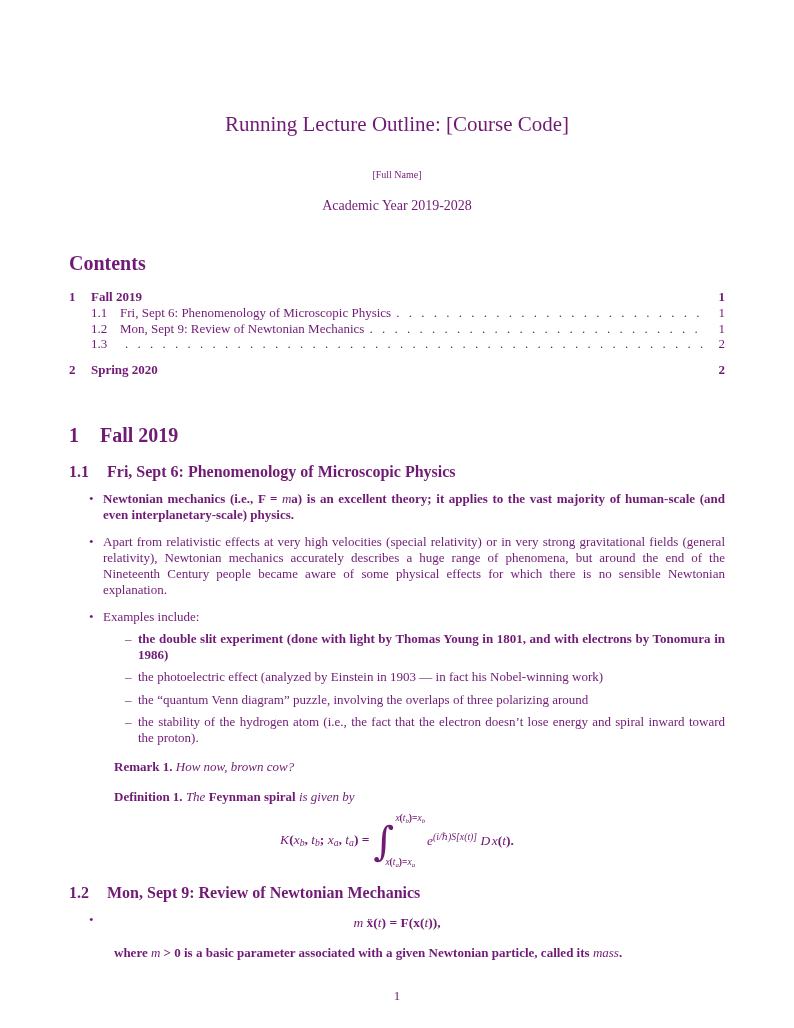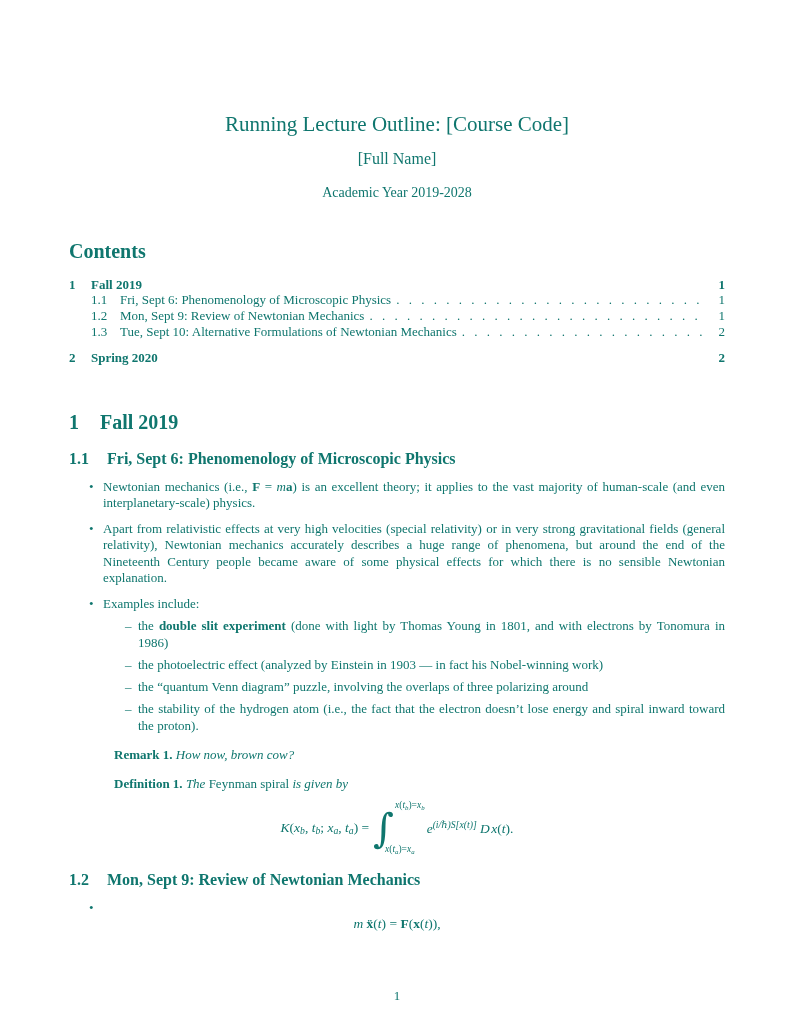--- a/index.html
+++ b/index.html
@@ -1,25 +1,25 @@
 <!DOCTYPE html>
 <html><head>
 <meta charset="utf-8">
 <style>
   html,body{margin:0;padding:0;background:#ffffff;}
   .page{
     width:794px;height:1028px;box-sizing:border-box;position:relative;overflow:hidden;
-    background:#ffffff;color:#0f766e;
+    background:#ffffff;color:#701a75;
     font-family:"Liberation Serif","DejaVu Serif","DejaVu Sans",serif;
     font-size:13px;line-height:1.25;
     padding:112px 69px 17px 69px;
   }
   
   .doc-title{text-align:center;font-size:21px;line-height:1.2;}
-  .doc-author{text-align:center;font-size:16px;margin-top:12px;}
+  .doc-author{text-align:center;font-size:10px;margin-top:32px;}
   .doc-date{text-align:center;font-size:14px;margin-top:15px;}
   
   .toc{margin-top:37px;font-family:Liberation Serif, serif;}
   .toc-heading{font-size:20px;font-weight:bold;margin-bottom:13px;}
   .toc-row{display:flex;align-items:baseline;line-height:15.7px;}
   .toc-row.l1{font-weight:bold;margin-top:10px;}
   .toc-row.l2{margin-left:22px;}
   .toc-num{flex:none;}
   .l1 .toc-num{width:22px;}
   .l2 .toc-num{width:29px;}
@@ -37,28 +37,28 @@
   .subsec-heading{display:flex;font-size:16px;font-weight:bold;margin-top:16px;line-height:1.15;}
   .subsec-num{flex:none;width:38px;}
   
   .item{position:relative;margin-left:34px;margin-top:10px;text-align:justify;}
   .item>.marker{position:absolute;left:-14px;}
   .subitem{position:relative;margin-left:69px;margin-top:6px;text-align:justify;}
   .subitem>.marker{position:absolute;left:-13px;}
   .plainpara{margin-left:45px;margin-top:13px;}
   
   .eqn{display:flex;justify-content:center;align-items:center;margin-top:9px;margin-bottom:7px;font-size:13.5px;}
-  .eqn2{margin-top:26px;margin-bottom:11px;}
+  .eqn2{margin-top:13px;margin-bottom:11px;}
   .int-wrap{display:inline-flex;align-items:center;margin:0 2px 0 4px;}
   .int-sign{font-size:40px;line-height:48px;font-family:"DejaVu Serif","DejaVu Sans",serif;font-style:normal;}
   .int-lims{display:inline-flex;flex-direction:column;justify-content:space-between;height:54px;font-size:9.5px;line-height:1;}
   .int-up{margin-left:1px;}
   .int-dn{margin-left:-9px;}
   
-  .run.rm{font-style:normal;font-weight:normal;}
+  .run.rm{font-style:normal;font-weight:bold;}
   .run.it{font-style:italic;}
   .run.bf{font-weight:bold;}
   .run.sub{font-size:0.72em;vertical-align:-0.22em;}
   .run.sup{font-size:0.72em;vertical-align:0.52em;text-align:center;}
   .run.scriptD{font-style:italic;letter-spacing:0.5px;margin-right:1px;}
   
   .footer{position:absolute;left:0;right:0;bottom:24px;text-align:center;font-size:13px;}
 </style>
 </head>
 <body>
@@ -88,21 +88,20 @@
 
     <div class="toc-row l2">
       <span class="toc-num">1.2</span>
       <span class="toc-label">Mon, Sept 9: Review of Newtonian Mechanics</span>
       <span class="toc-leader"></span>
       <span class="toc-page">1</span>
     </div>
 
     <div class="toc-row l2">
       <span class="toc-num">1.3</span>
-      <span class="toc-label">Tue, Sept 10: Alternative Formulations of Newtonian Mechanics</span>
       <span class="toc-leader"></span>
       <span class="toc-page">2</span>
     </div>
 
     <div class="toc-row l1">
       <span class="toc-num">2</span>
       <span class="toc-label">Spring 2020</span>
       <span class="toc-spacer"></span>
       <span class="toc-page">2</span>
     </div>
@@ -179,16 +178,19 @@
   </div>
 
   <div class="item">
     <span class="marker">•</span>
   </div>
 
   <div class="eqn eqn2">
     <span><span class="run it">m</span><span class="run rm"> </span><span class="run bf">ẍ</span><span class="run rm">(</span><span class="run it">t</span><span class="run rm">) = </span><span class="run bf">F</span><span class="run rm">(</span><span class="run bf">x</span><span class="run rm">(</span><span class="run it">t</span><span class="run rm">)),</span></span>
   </div>
 
+  <div class="plainpara">
+    <span><span class="run rm">where </span><span class="run it">m</span><span class="run rm"> &gt; 0 is a basic parameter associated with a given Newtonian particle, called its </span><span class="run it">mass</span><span class="run rm">.</span></span>
+  </div>
 
   <div class="footer">1</div>
 
 </div>
 
 </body></html>

